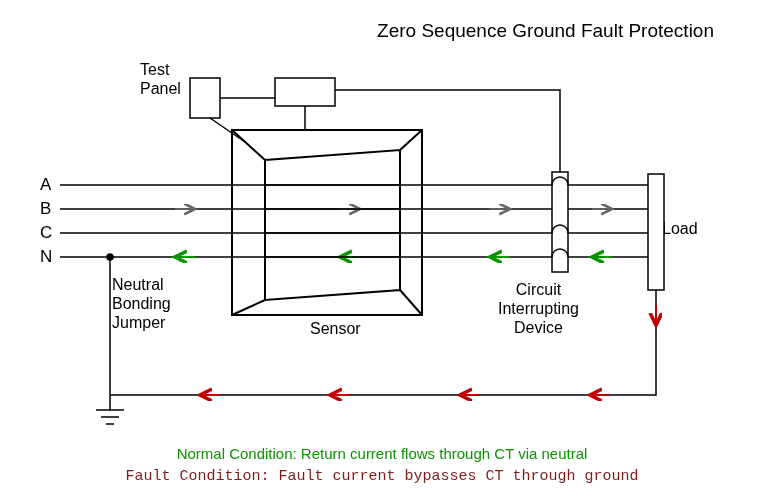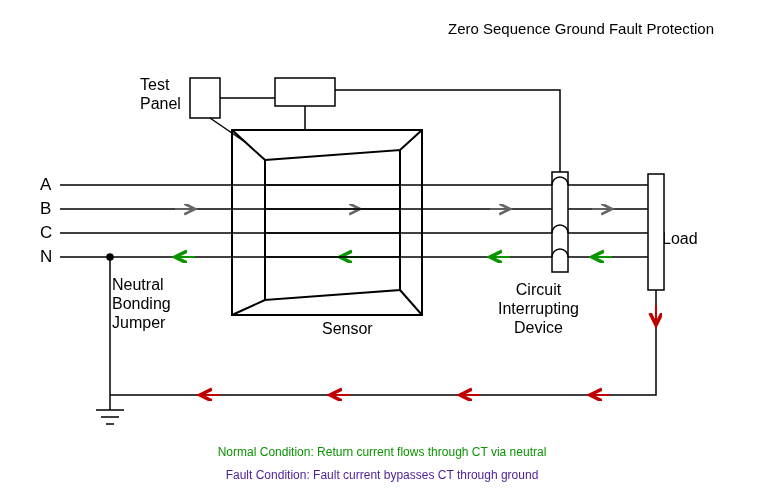--- a/index.html
+++ b/index.html
@@ -7,42 +7,42 @@
     padding: 0;
     width: 764px;
     height: 500px;
     background: #fff;
     font-family: Arial, Helvetica, sans-serif;
     position: relative;
     font-size: 16px;
     color: #000;
   }
   .label { position: absolute; white-space: nowrap; }
-  .title { font-size: 15px; top: 20px; right: 50px; }
+  .title { font-size: 19px; top: 20px; right: 50px; }
   .phase-label { font-size: 17px; }
   .normal { color: #0a9400; }
-  .fault  { color: #4c1d95; }
-  .caption { text-align: center; width: 100%; font-size: 12px; }
+  .fault  { color: #7f1d1d; font-family: Liberation Mono, monospace; }
+  .caption { text-align: center; width: 100%; font-size: 15px; }
   svg { position: absolute; top: 0; left: 0; }
 </style>
 </head>
 <body>
 
 <div class="label title">Zero Sequence Ground Fault Protection</div>
 
 <div class="label phase-label" style="left:40px; top:175px;">A</div>
 <div class="label phase-label" style="left:40px; top:199px;">B</div>
 <div class="label phase-label" style="left:40px; top:223px;">C</div>
 <div class="label phase-label" style="left:40px; top:247px;">N</div>
 
-<div class="label" style="left:140px; top:75px; line-height:1.2;">Test<br>Panel</div>
+<div class="label" style="left:140px; top:60px; line-height:1.2;">Test<br>Panel</div>
 <div class="label" style="left:288px; top:83px;">Relay</div>
-<div class="label" style="left:322px; top:320px;">Sensor</div>
+<div class="label" style="left:310px; top:320px;">Sensor</div>
 <div class="label" style="left:498px; top:280px; line-height:1.2;text-align:center;">Circuit<br>Interrupting<br>Device</div>
-<div class="label" style="left:662px; top:230px;">Load</div>
+<div class="label" style="left:662px; top:220px;">Load</div>
 <div class="label" style="left:112px; top:275px; line-height:1.2;">Neutral<br>Bonding<br>Jumper</div>
 
 <div class="label caption normal" style="top:445px; left:0;">Normal Condition: Return current flows through CT via neutral</div>
 <div class="label caption fault" style="top:468px; left:0;">Fault Condition: Fault current bypasses CT through ground</div>
 
 <svg width="764" height="500" viewBox="0 0 764 500">
   <defs>
     <marker id="arr-grey" markerWidth="8" markerHeight="8" refX="6" refY="3" orient="auto">
       <path d="M0,0 L6,3 L0,6" fill="none" stroke="#666" stroke-width="1.5"></path>
     </marker>

